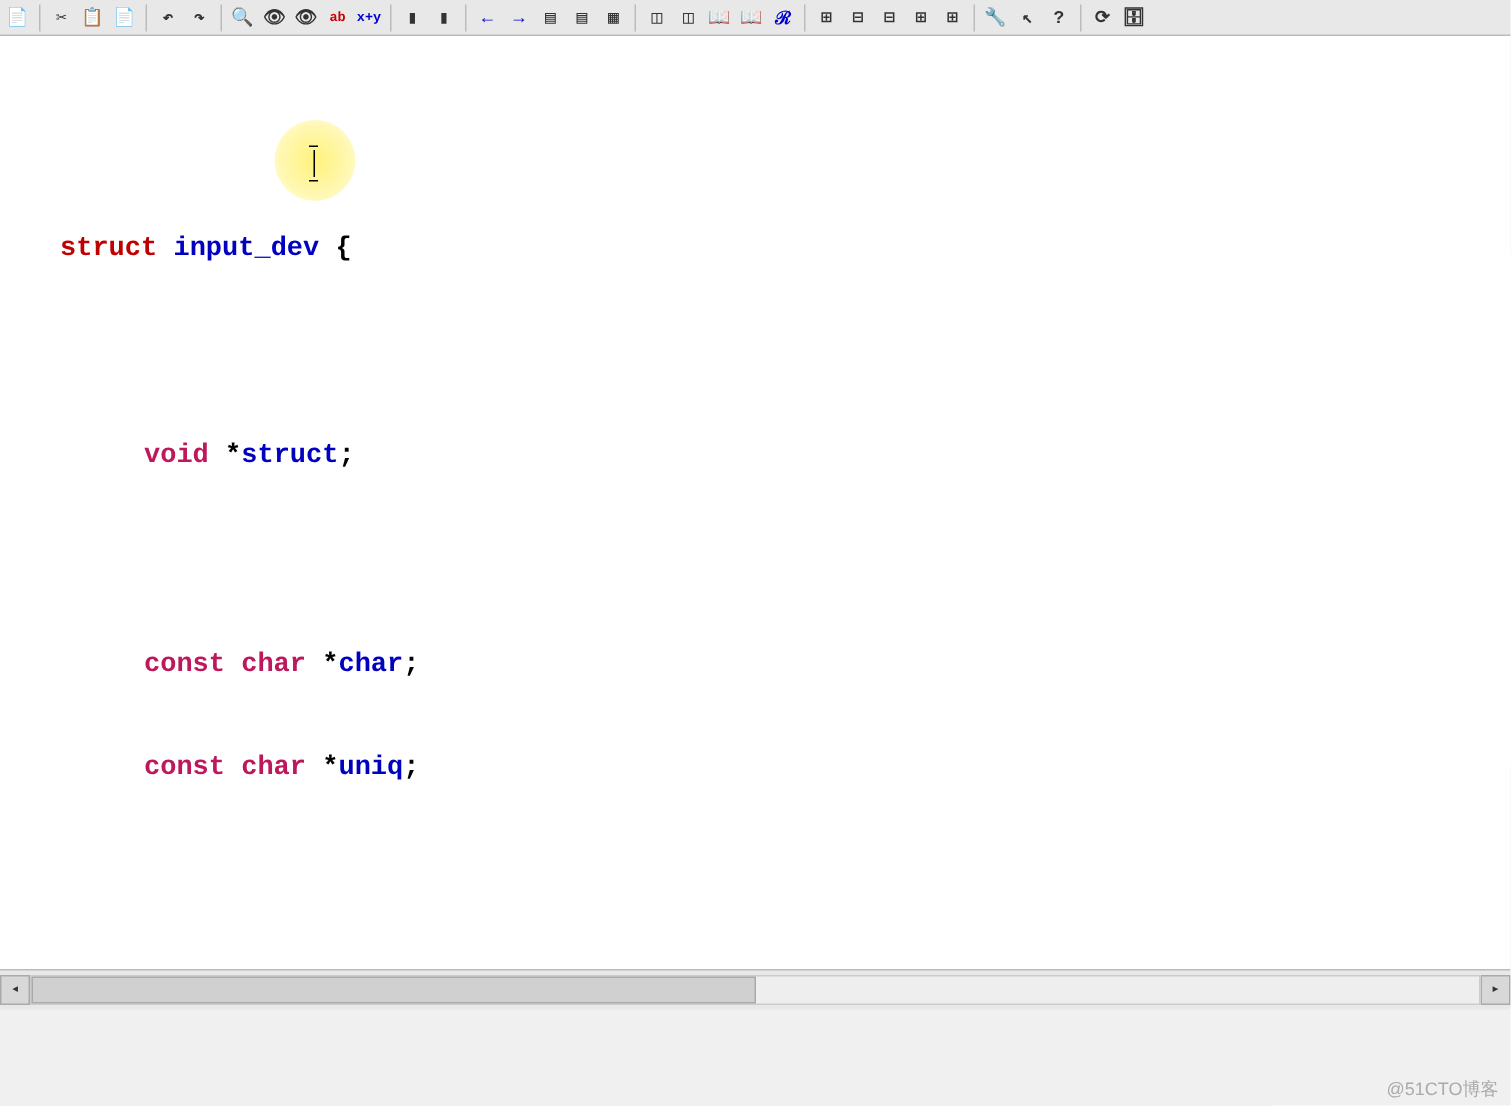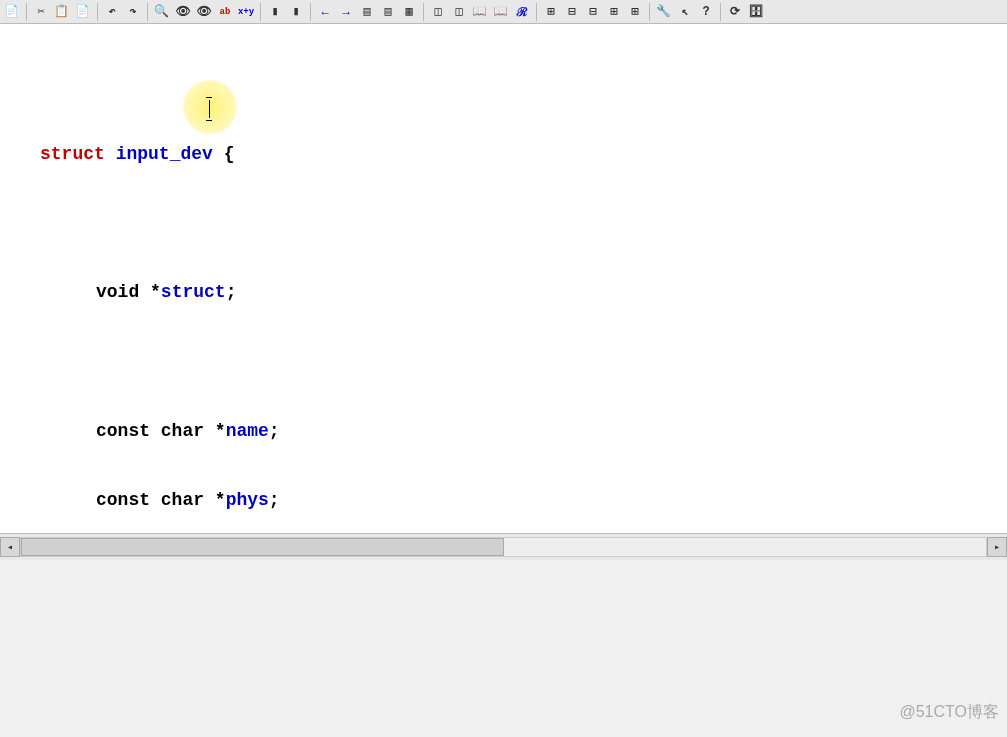--- a/index.html
+++ b/index.html
@@ -34,22 +34,22 @@
   color: #333;
 }
 .tb-sep {
   width: 1px;
   height: 18px;
   background: #bbb;
   margin: 0 3px;
 }
 .editor {
   background: #fff;
-  height: 509px;
-  padding: 4px 8px;
+  height: 622px;
+  padding: 16px 8px;
   overflow: hidden;
   position: relative;
   white-space: pre;
   line-height: 1.28;
 }
 .hl-cursor {
   position: absolute;
   width: 54px;
   height: 54px;
   background: radial-gradient(circle, rgba(255,240,100,0.85) 0%, rgba(255,240,100,0.5) 60%, rgba(255,240,100,0) 100%);
@@ -72,21 +72,21 @@
   border-top: 1px solid #000;
 }
 .caret::after {
   content: "";
   position: absolute;
   bottom: -3px; left: -3px;
   width: 6px; height: 1px;
   border-bottom: 1px solid #000;
 }
 .kw-struct { color: #c00000; }
-.kw-type { color: #000000; }
+.kw-type { color: #be185d; }
 .kw-ident { color: #0000c0; }
 .kw-punc { color: #000; }
 .scrollbar-h {
   height: 27px;
   background: #e8e8e8;
   border-top: 1px solid #bbb;
   display: flex;
   align-items: center;
 }
 .sb-btn {
@@ -112,23 +112,23 @@
   position: absolute;
   left: 0;
   width: 50%;
   height: 100%;
   background: #d0d0d0;
   border: 1px solid #aaa;
 }
 .watermark {
   position: absolute;
   right: 8px;
-  bottom: 14px;
+  bottom: 2px;
   font-family: sans-serif;
-  font-size: 16px;
+  font-size: 12px;
   font-weight: normal;
   color: #aaa;
 }
 .line { display: block; }
 .ind1 { padding-left: 32px; }
 .ind2 { padding-left: 88px; }
 </style>
 </head>
 <body>
 
@@ -178,22 +178,22 @@
 </div>
 
 <div class="editor">
   <div class="hl-cursor" style="left:183px; top:56px;"></div>
   <div class="caret" style="left:209px; top:76px;"></div>
 
   <span class="line ind1"><span class="kw-struct">struct</span> <span class="kw-ident">input_dev</span><span class="kw-punc"> {</span></span>
   <span class="line"> </span>
   <span class="line ind2"><span class="kw-type">void</span><span class="kw-punc"> *</span><span class="kw-ident">struct</span><span class="kw-punc">;</span></span>
   <span class="line"> </span>
-  <span class="line ind2"><span class="kw-type">const char</span><span class="kw-punc"> *</span><span class="kw-ident">name</span><span class="kw-punc">;</span></span>
-  <span class="line ind2"><span class="kw-type">const char</span><span class="kw-punc"> *</span><span class="kw-ident">phys</span><span class="kw-punc">;</span></span>
+  <span class="line ind2"><span class="kw-type">const char</span><span class="kw-punc"> *</span><span class="kw-ident">char</span><span class="kw-punc">;</span></span>
+  <span class="line ind2"><span class="kw-type">const char</span><span class="kw-punc"> *</span><span class="kw-ident">uniq</span><span class="kw-punc">;</span></span>
   <span class="line"> </span>
 
   
 
   
   
   
   
   
   

